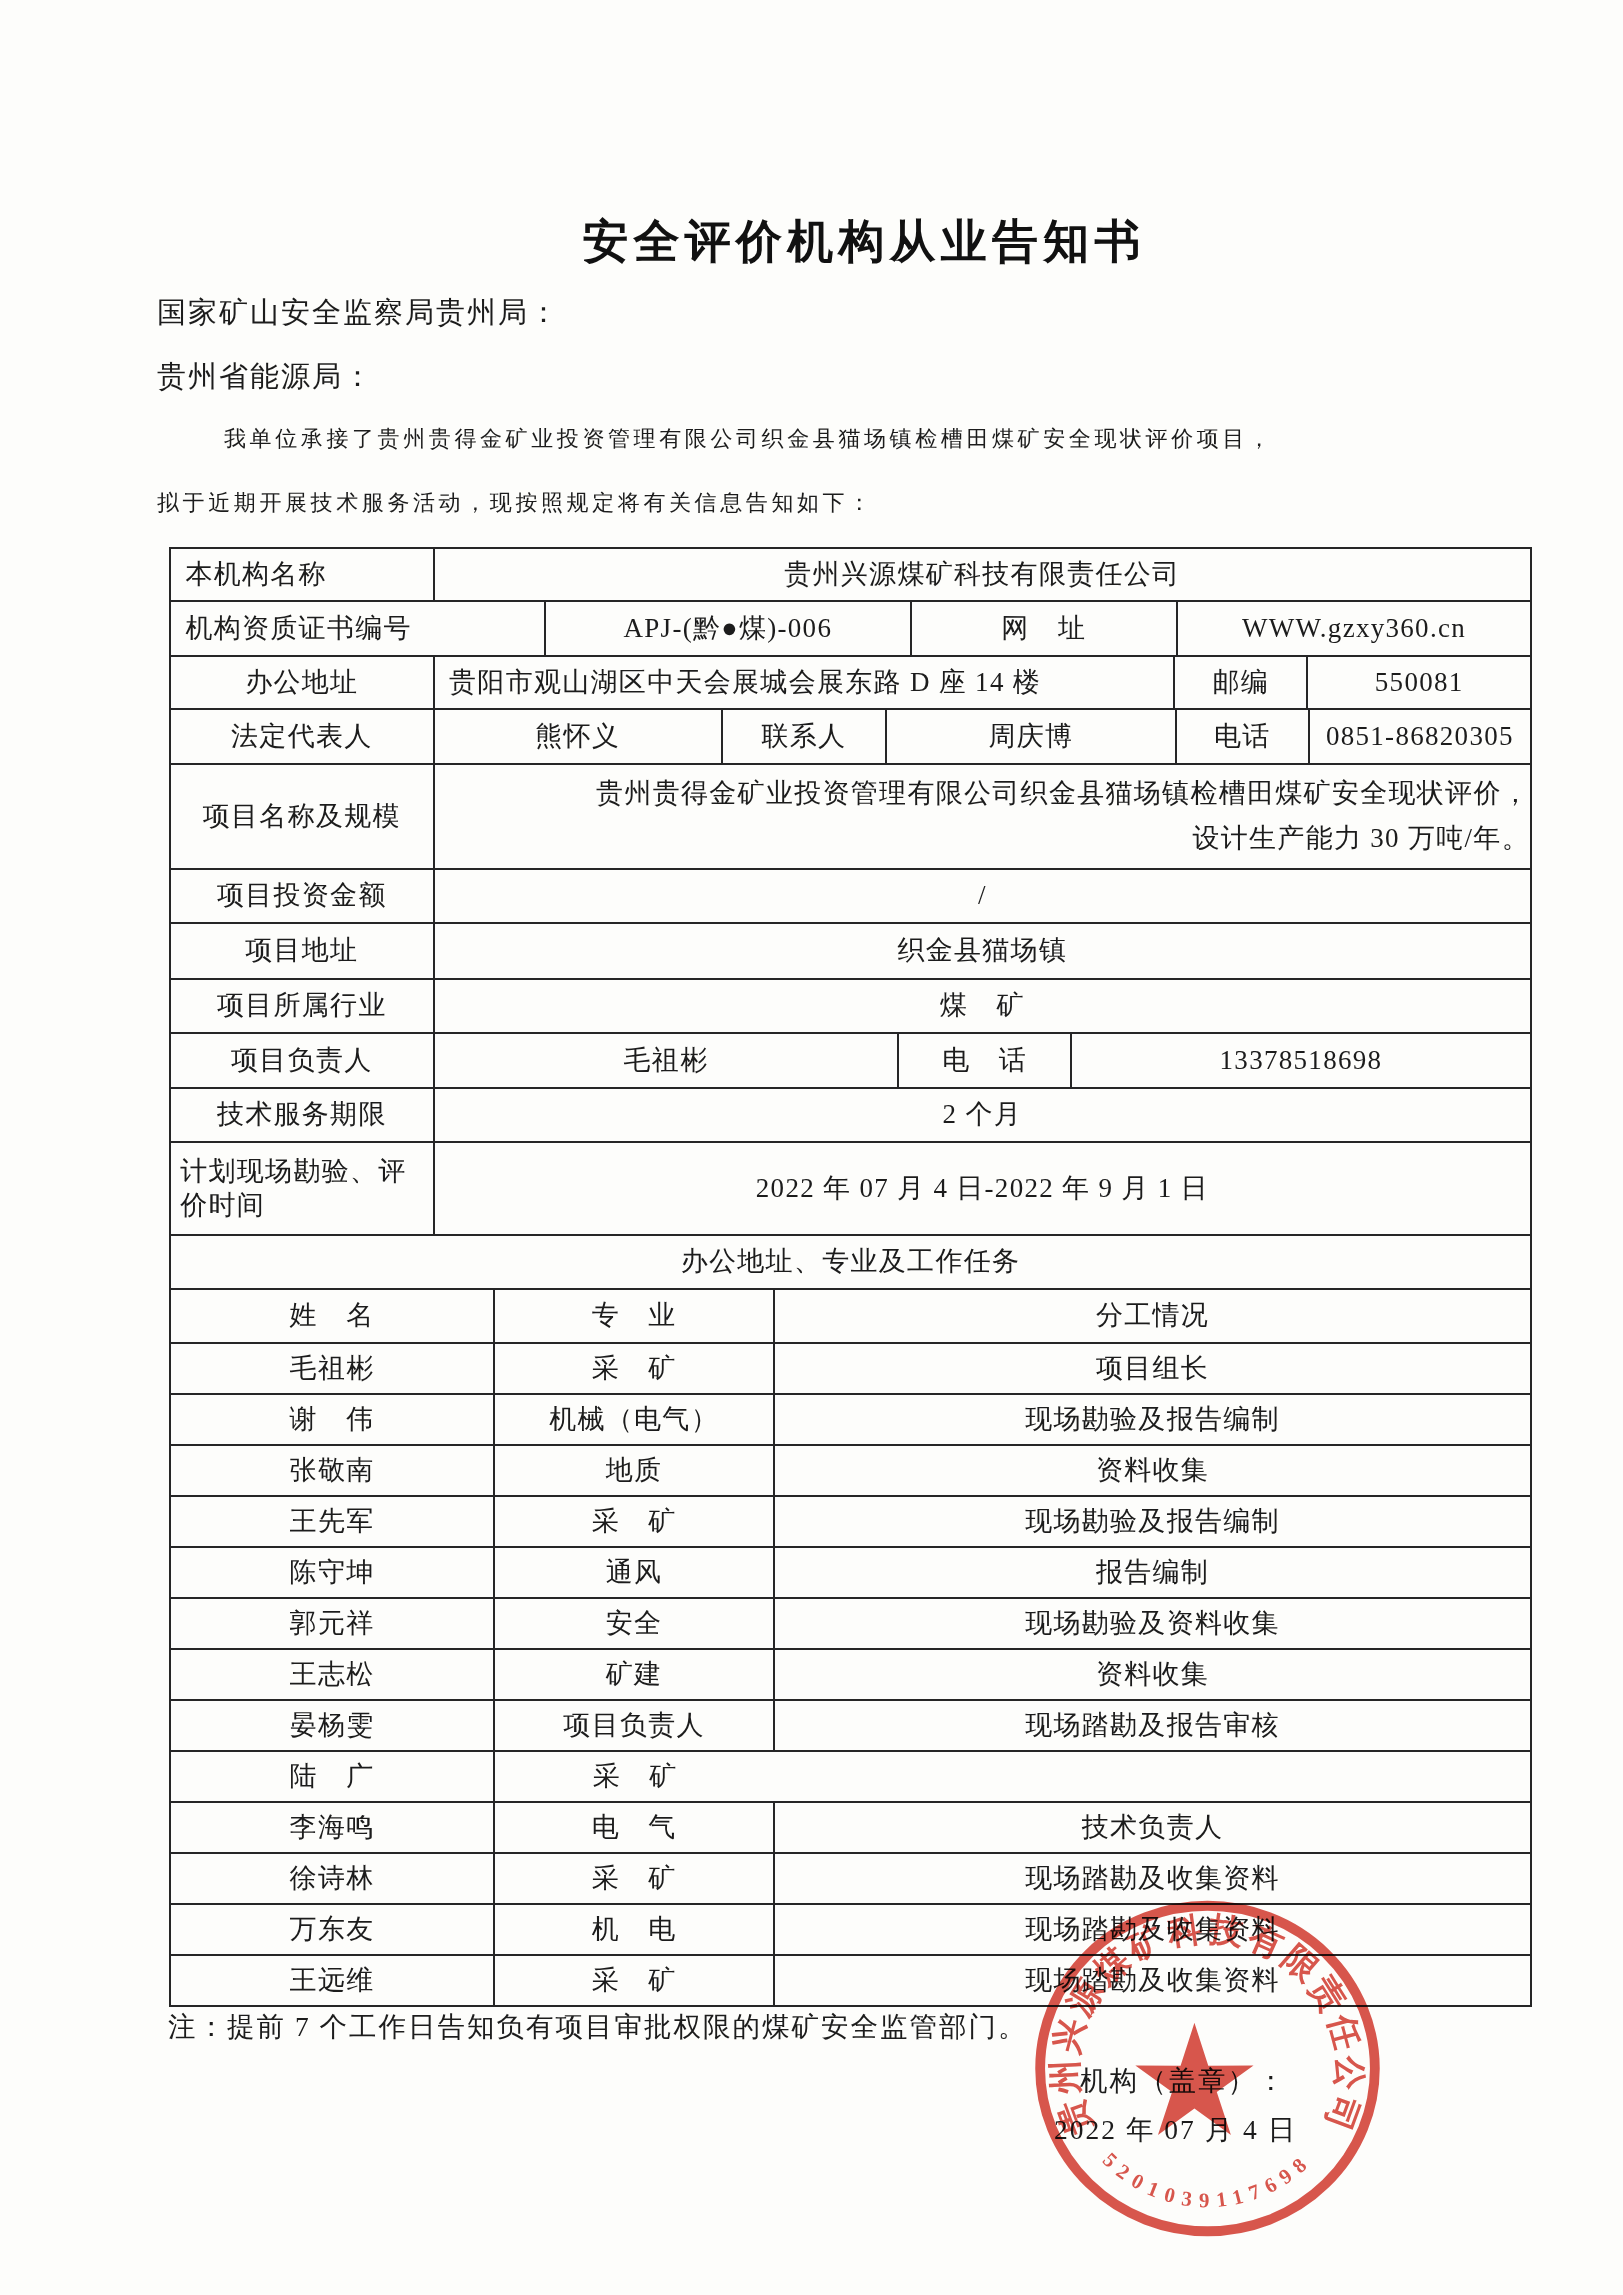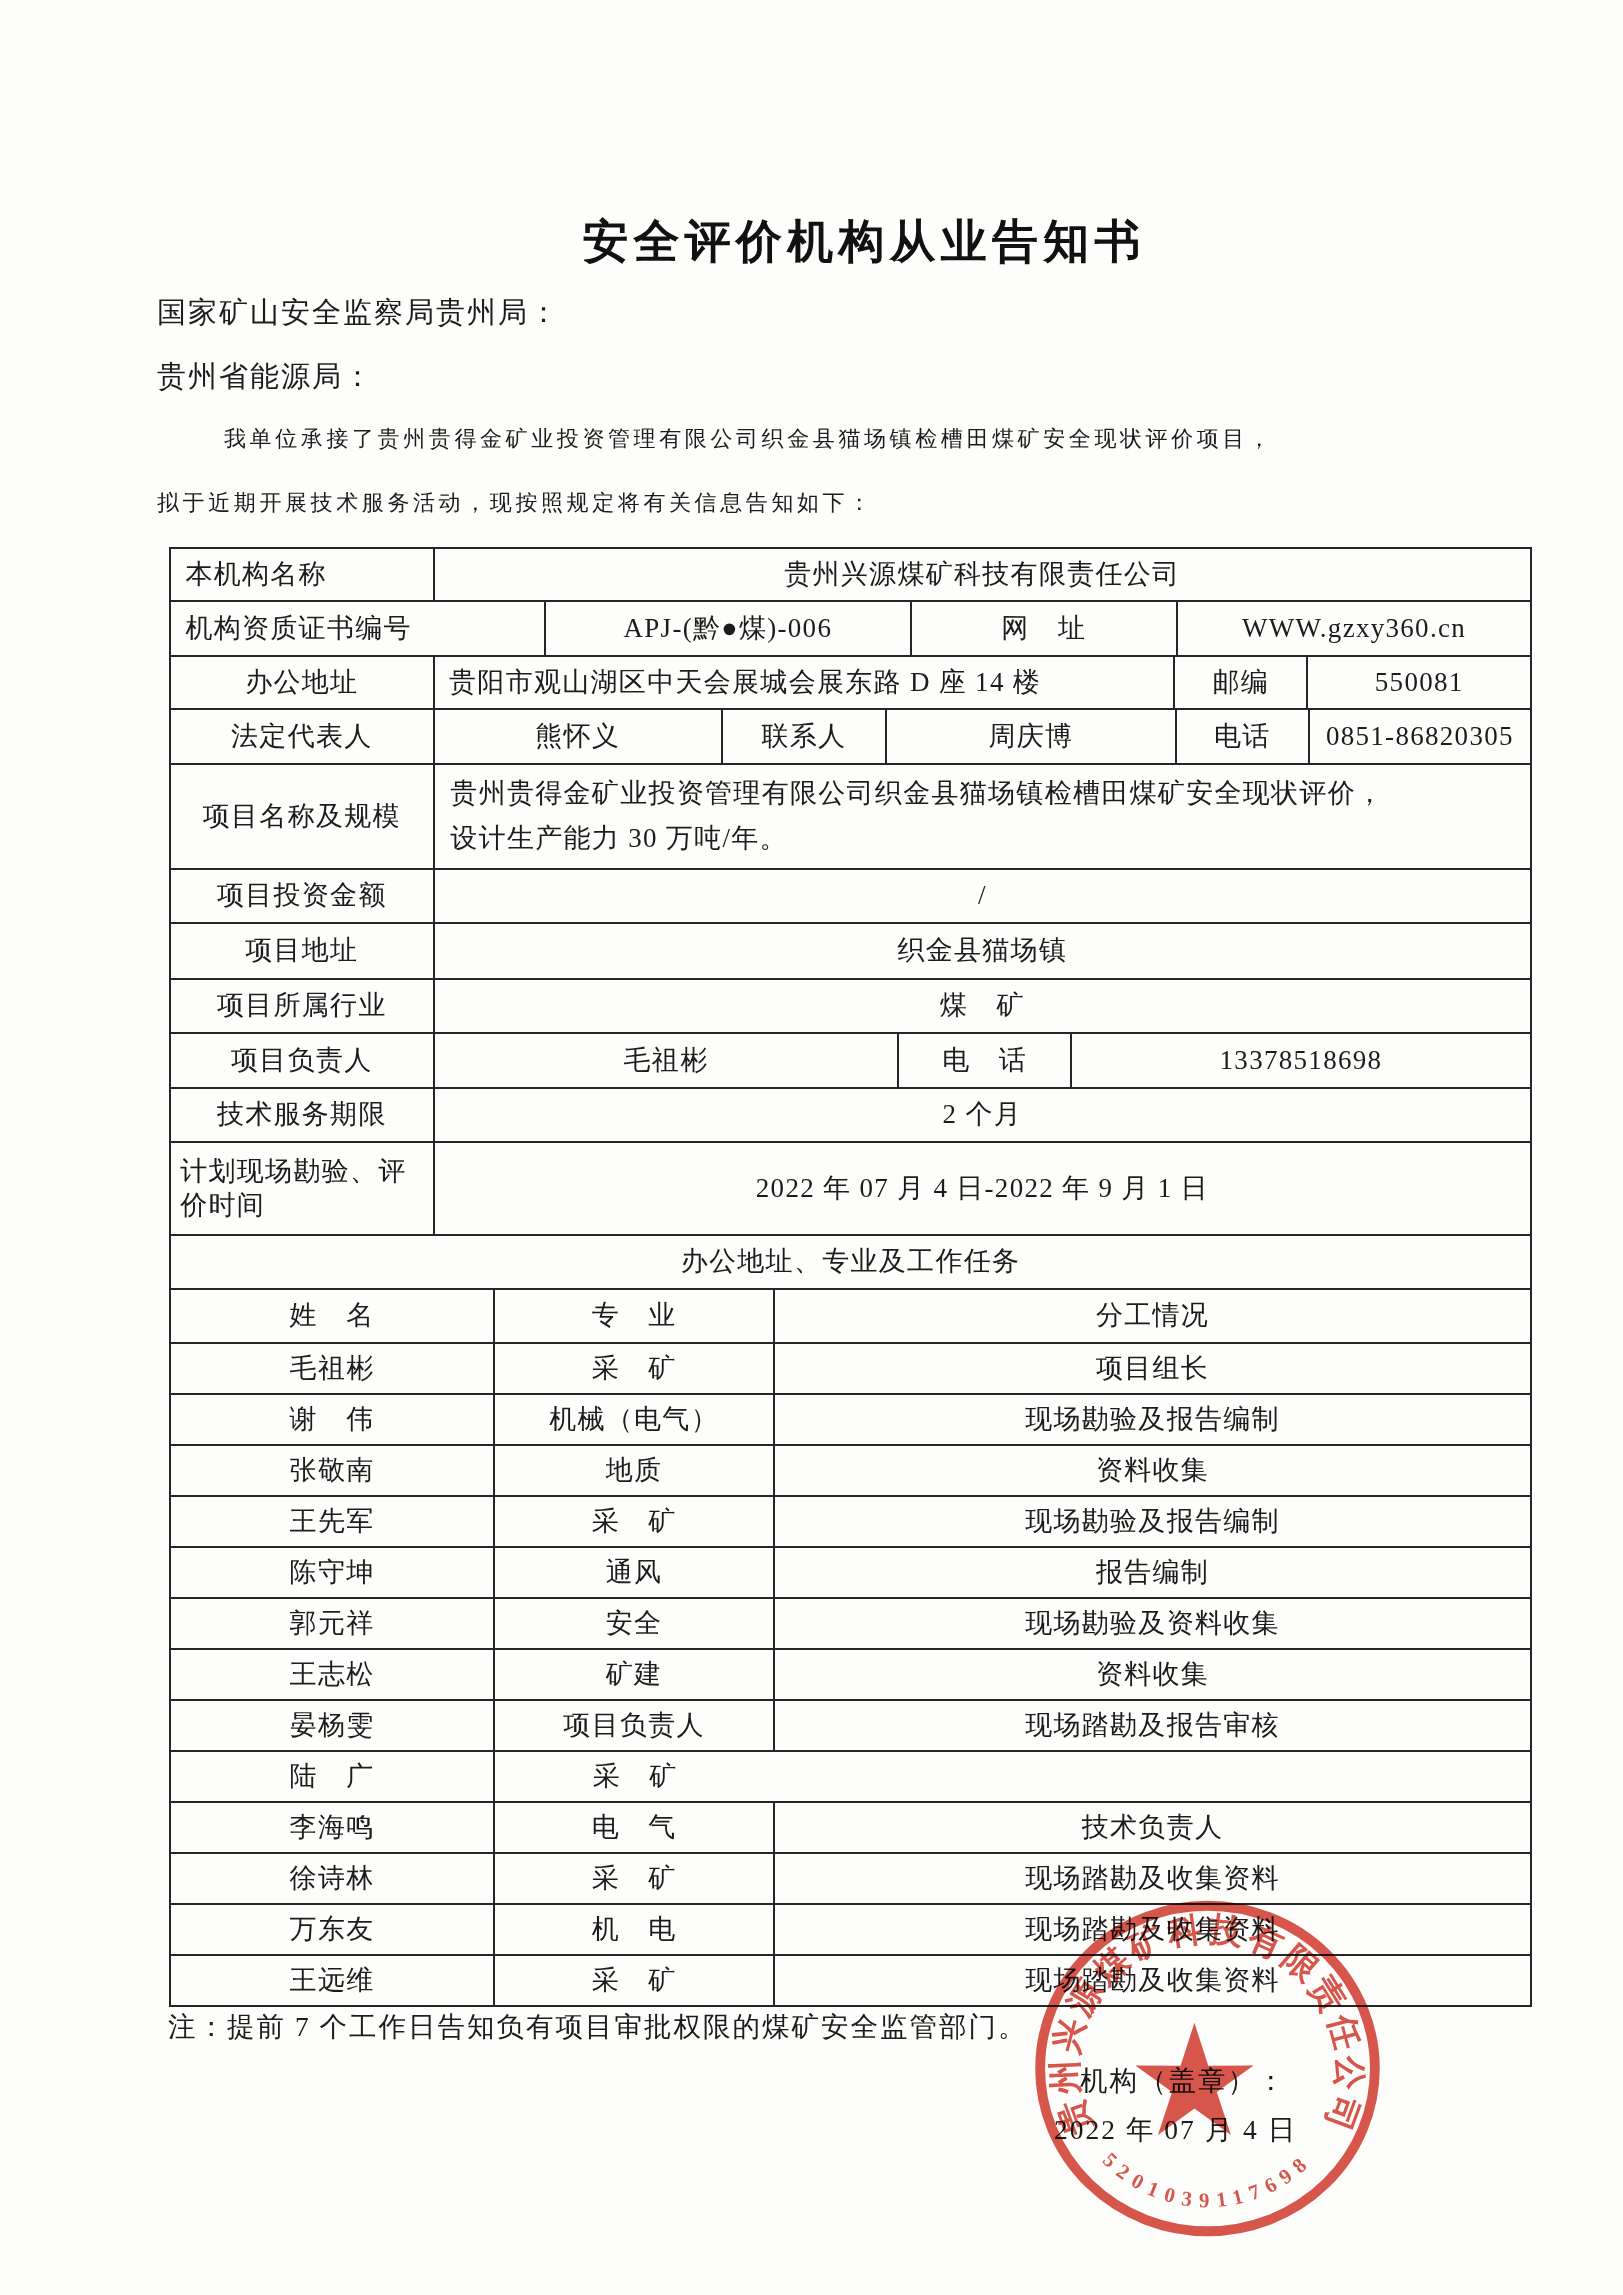--- a/index.html
+++ b/index.html
@@ -34,21 +34,21 @@
   .tc {
     box-sizing:border-box; border-right:2px solid var(--line);
     display:flex; align-items:center; justify-content:center;
     font-size:27px; letter-spacing:1.3px; text-align:center; line-height:1.25;
     overflow:hidden;
   }
   .tc:last-child { border-right:none; }
   .left { justify-content:flex-start; text-align:left; padding-left:14.4px; }
   .padlab { padding:0 9.2px;font-family:Liberation Serif, serif; }
   .two-lines {
-    flex-direction:column; align-items:flex-start; justify-content:space-evenly;
+    flex-direction:column; align-items:flex-end; justify-content:space-evenly;
     padding-left:15.7px; text-align:left;
   }
   .note { position:absolute; left:168px; top:2009px; font-size:27.5px; letter-spacing:2px; }
   .sig  { position:absolute; left:1080px; top:2063px; font-size:27.5px; letter-spacing:2px; }
   .sigdate { position:absolute; left:1054px; top:2112px; font-size:27.5px; letter-spacing:2px; }
 
   .stamp {
     position:absolute; left:1024px; top:1892px; width:367px; height:353px;
     mix-blend-mode:multiply; opacity:.92; pointer-events:none;
   }

